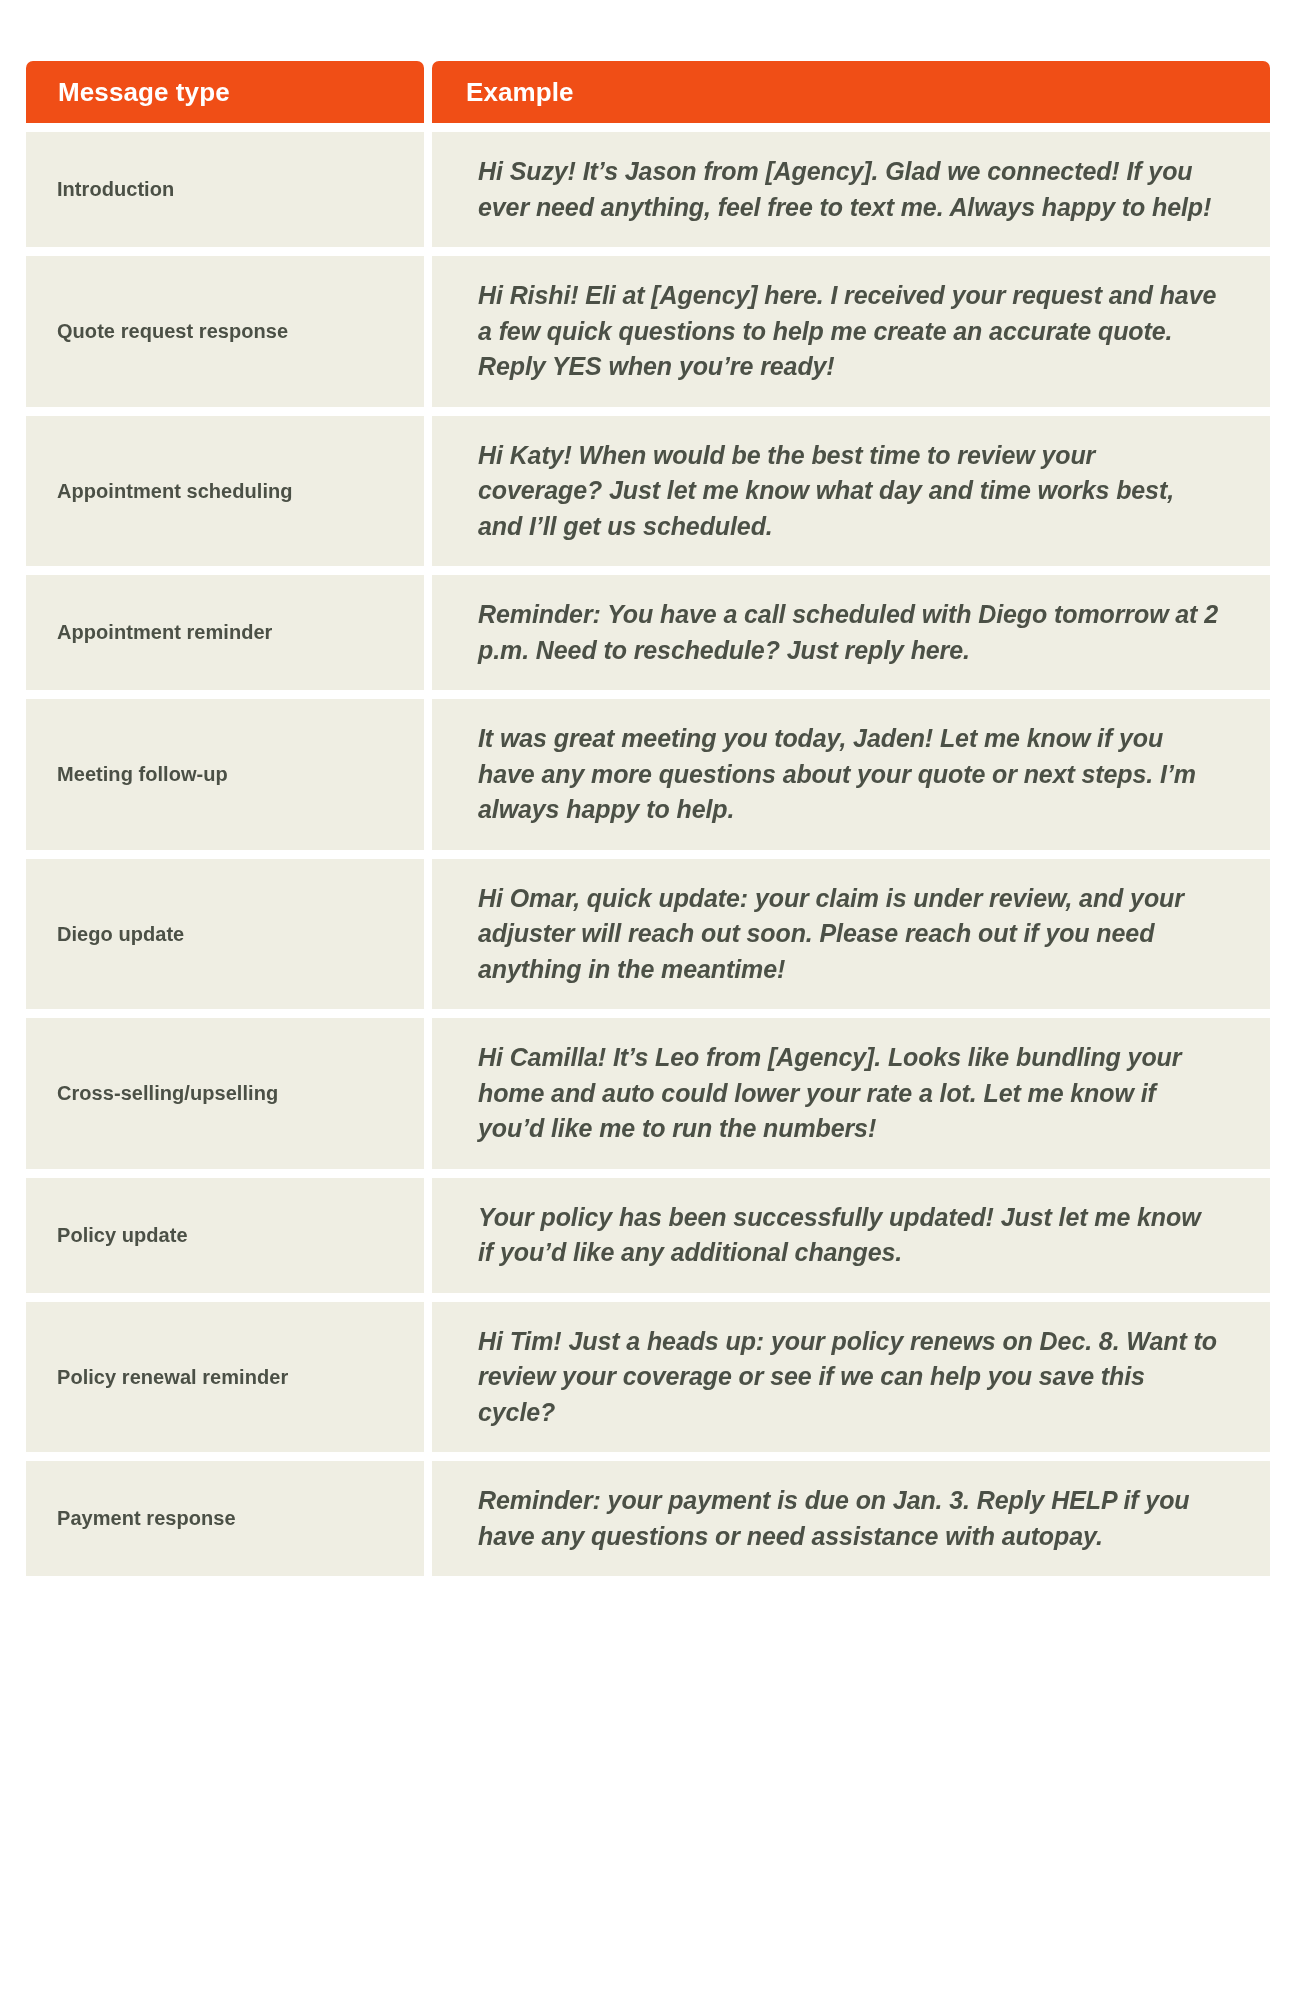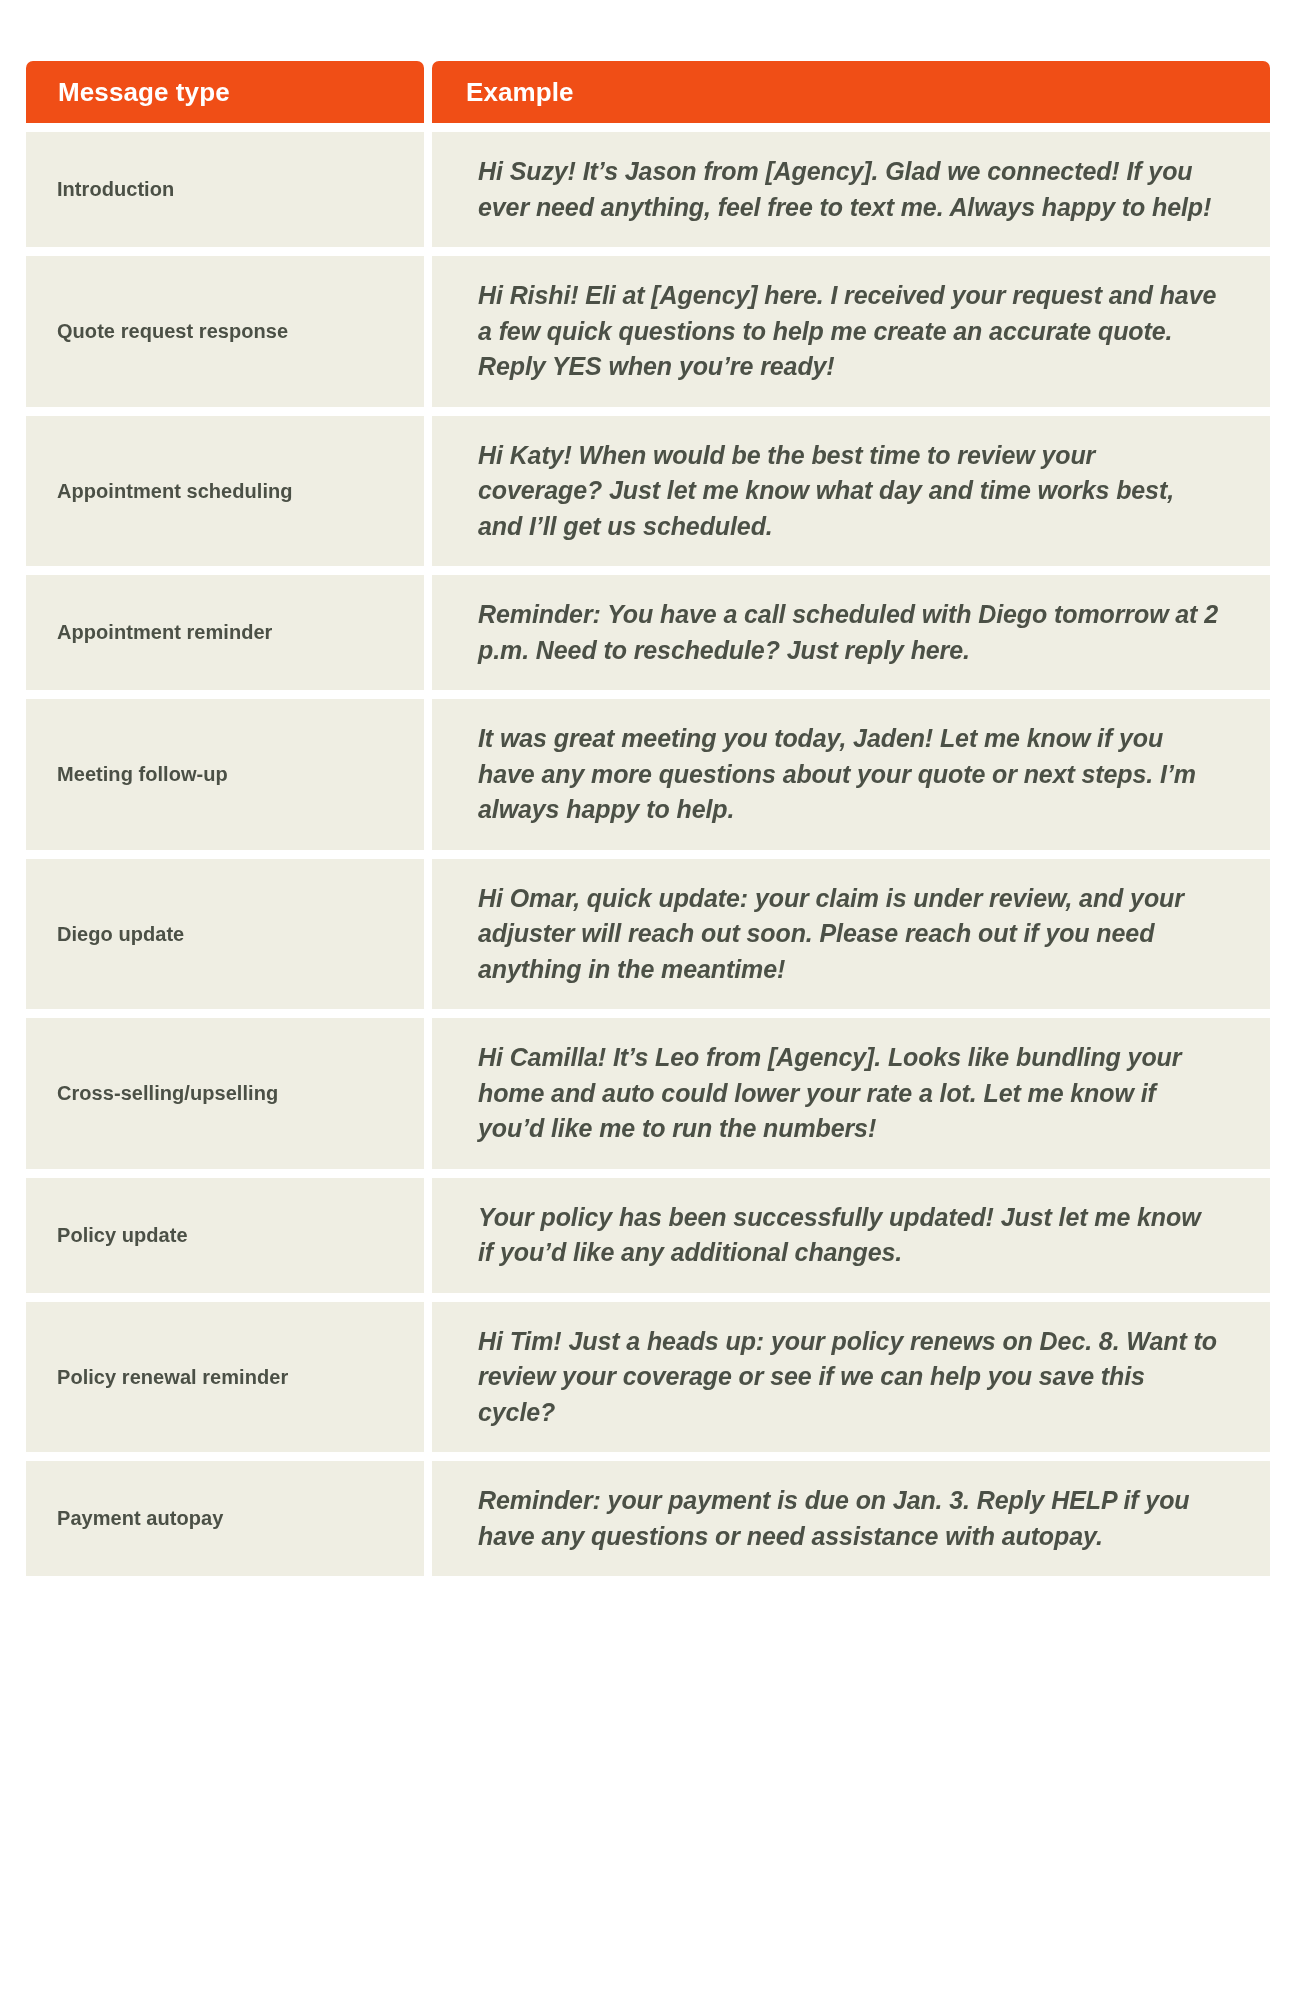--- a/index.html
+++ b/index.html
@@ -123,18 +123,18 @@
         </tr>
         <tr>
           <td class="cell-type">Policy update</td>
           <td class="cell-example"><span>Your policy has been successfully updated! Just let me know if you’d like any additional changes.</span></td>
         </tr>
         <tr>
           <td class="cell-type">Policy renewal reminder</td>
           <td class="cell-example"><span>Hi Tim! Just a heads up: your policy renews on Dec. 8. Want to review your coverage or see if we can help you save this cycle?</span></td>
         </tr>
         <tr>
-          <td class="cell-type">Payment autopay</td>
+          <td class="cell-type">Payment response</td>
           <td class="cell-example"><span>Reminder: your payment is due on Jan. 3. Reply HELP if you have any questions or need assistance with autopay.</span></td>
         </tr>
       </tbody>
   </table>
 </div>
 
 </body></html>

